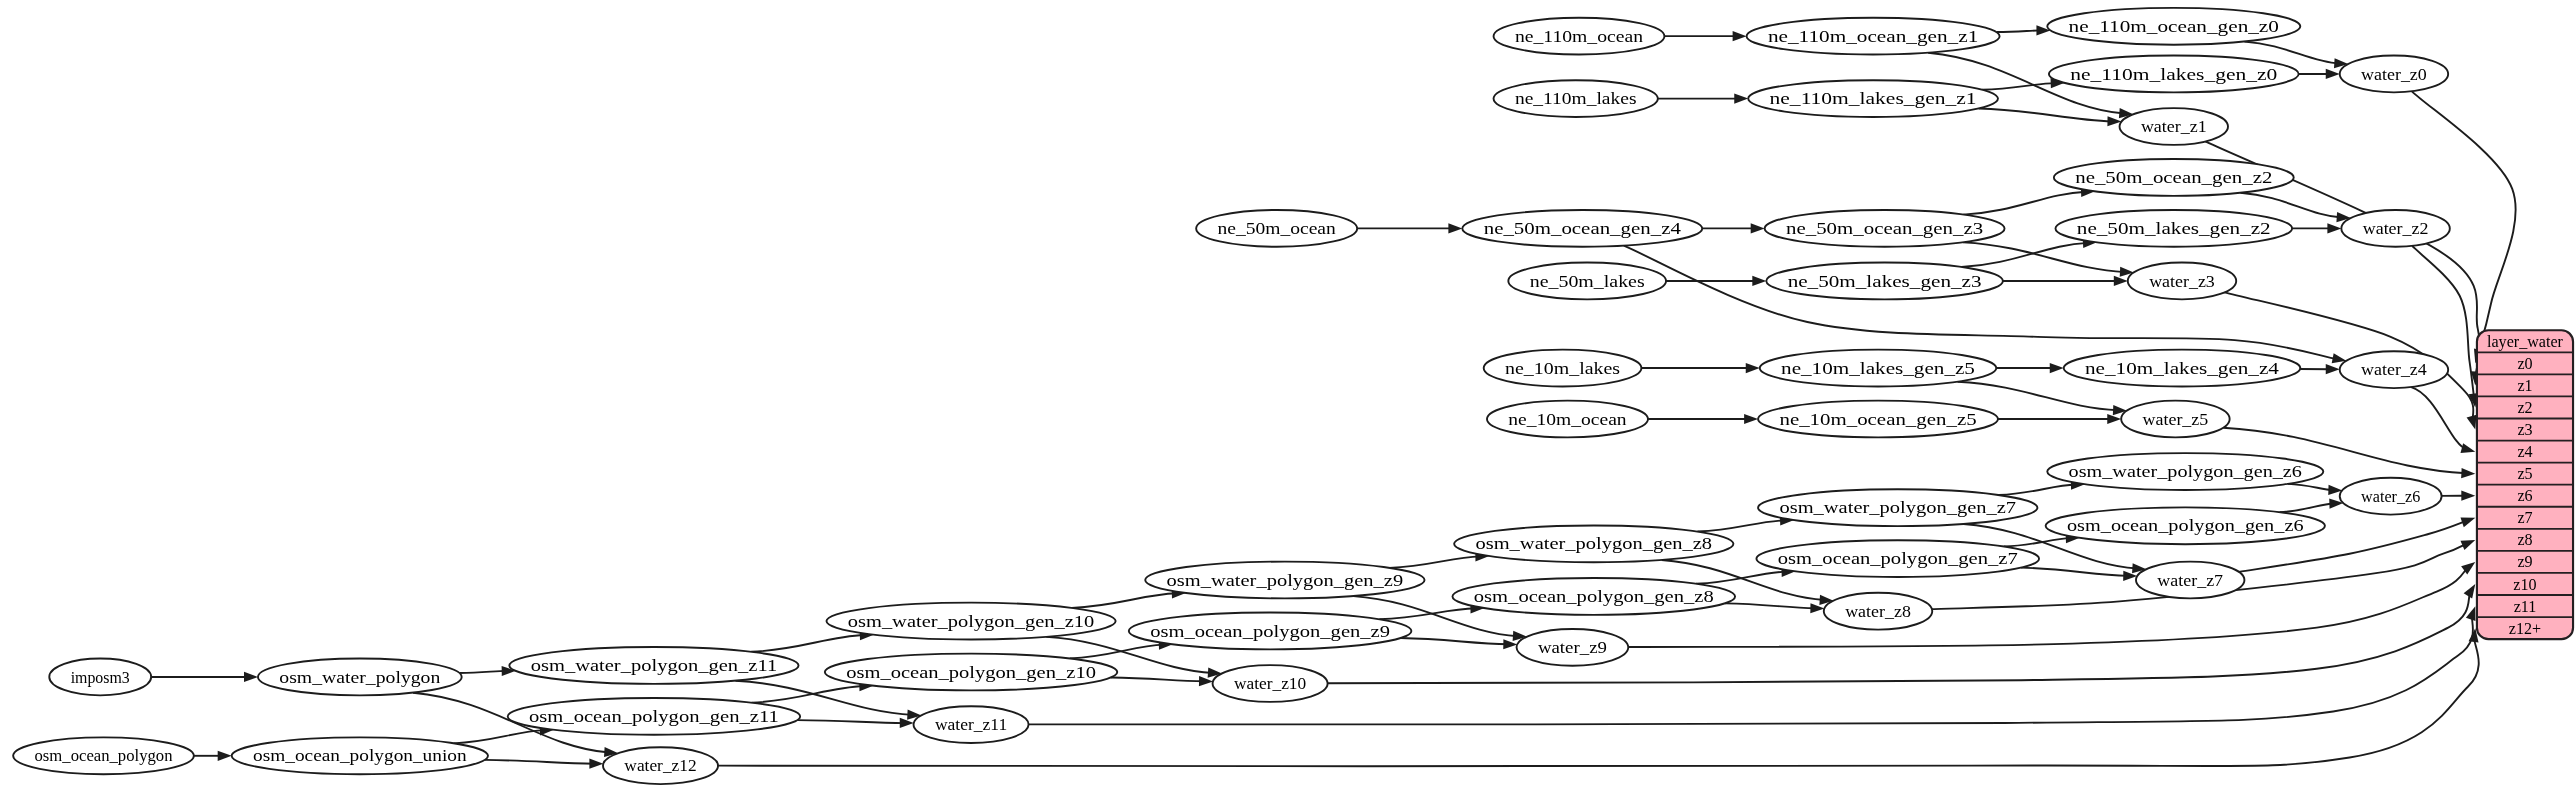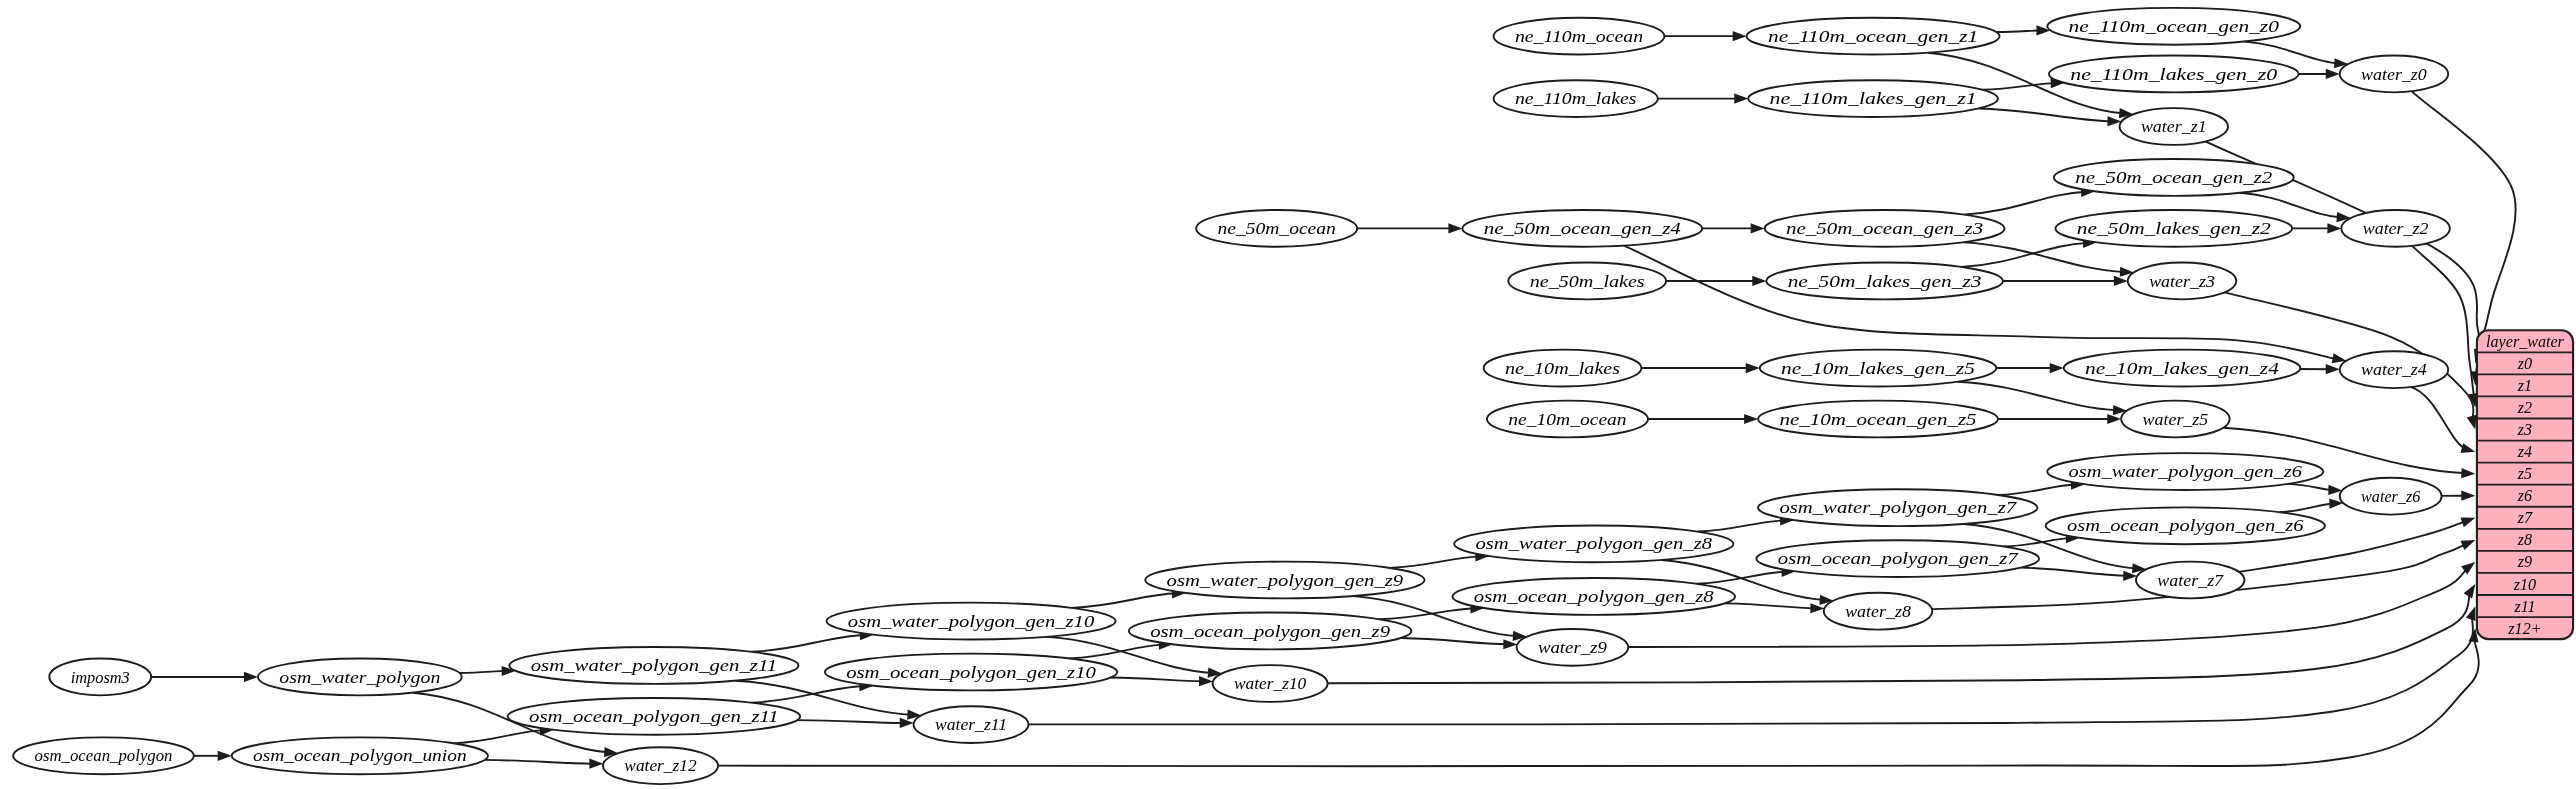--- a/index.html
+++ b/index.html
@@ -1,17 +1,17 @@
 <!DOCTYPE html>
 <html style="font-size:11.5px"><head>
 <meta charset="utf-8">
 <style>
   html,body{margin:0;padding:0;background:#ffffff;}
   body{width:2576px;height:789px;overflow:hidden;}
-  #graph-wrap{width:2576px;height:682px;font-style:italic;}
+  #graph-wrap{width:2576px;height:682px;}
   svg{display:block;width:2576px;height:789px;}
   .node-label, .record-label{
     font-family:"Liberation Serif","DejaVu Serif",serif;
     fill:#000000;
   }
   .node-label{font-size:9.6px;}
   .record-label{font-size:9.8px;}
 </style>
 </head>
 <body>

